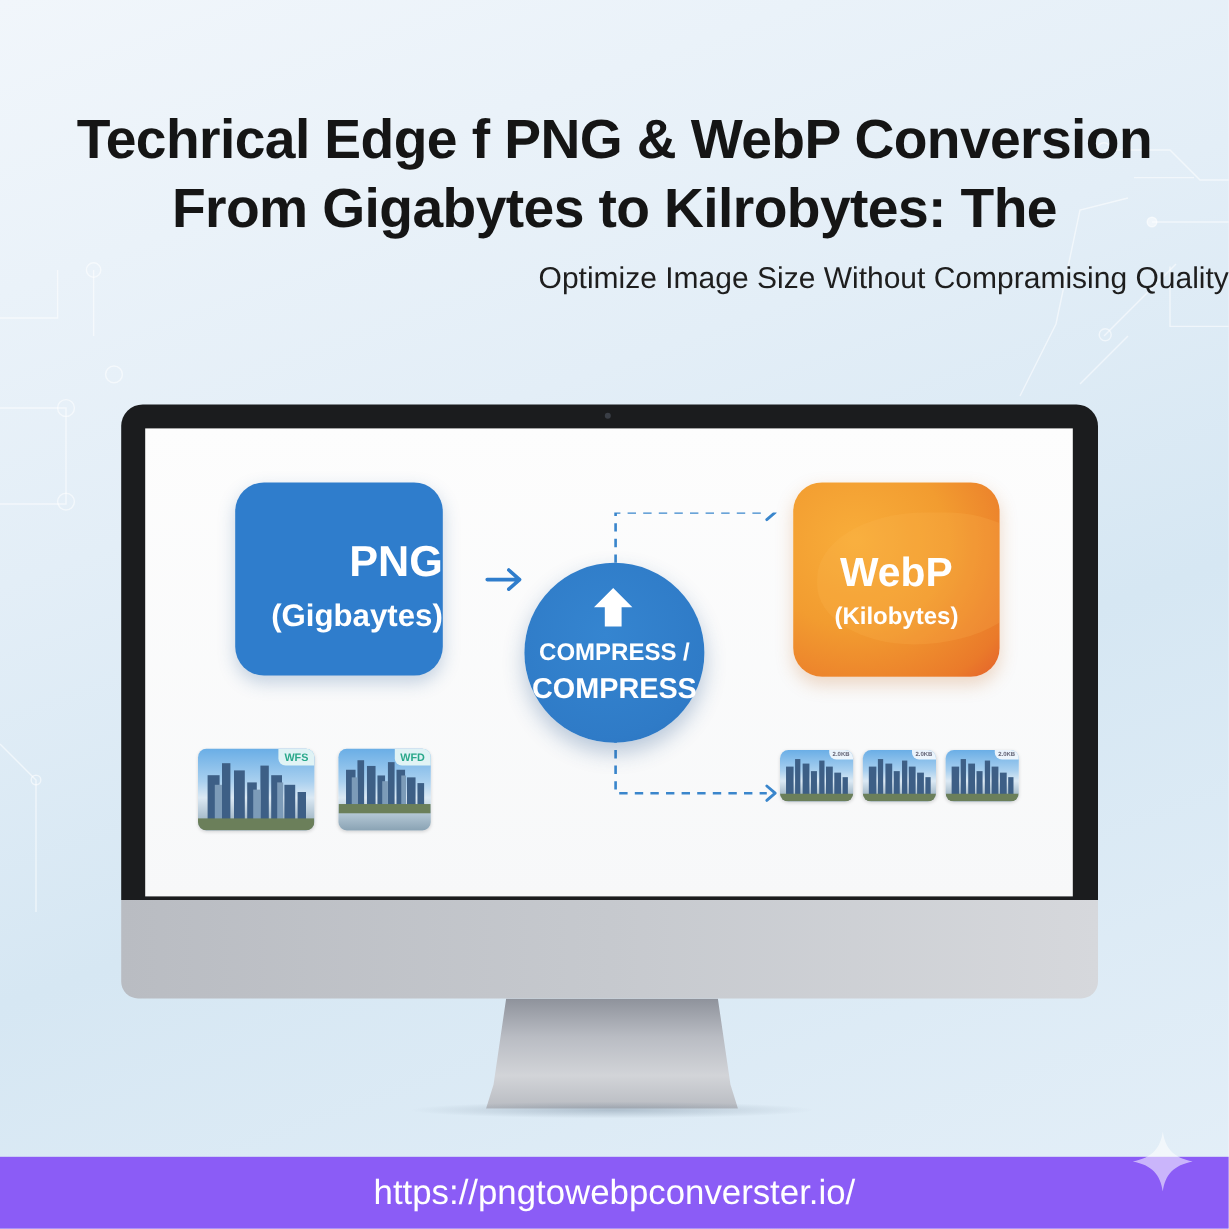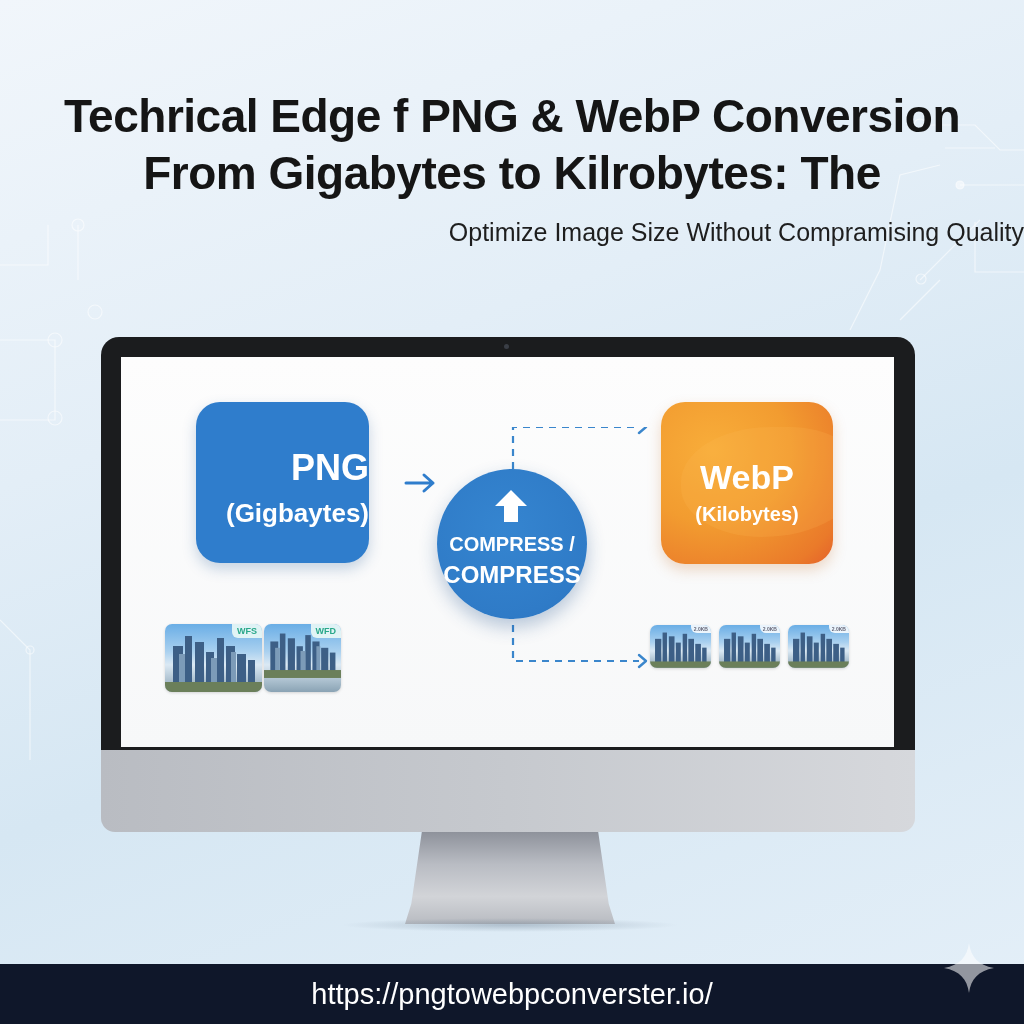--- a/index.html
+++ b/index.html
@@ -78,37 +78,37 @@
     position: absolute; left: 316px; top: 112px; width: 150px; height: 150px;
     border-radius: 50%;
     background: radial-gradient(circle at 45% 40%, #3585d0 0%, #2f7bc7 70%, #2a72bd 100%);
     box-shadow: 0 8px 18px rgba(30,80,140,0.3);
     color: #fff; text-align: center;
   }
   .up-arrow { position: absolute; left: 56px; top: 20px; width: 36px; height: 34px; }
   .convert-circle .line1 { position: absolute; left: 0; right: 0; top: 64px; font-size: 20px; font-weight: 700; }
   .convert-circle .line2 { position: absolute; left: 0; right: 0; top: 92px; font-size: 24px; font-weight: 700; }
   .dashed { position: absolute; left: 380px; top: 70px; width: 160px; height: 270px; }
-  .thumb-row { position: absolute; display: flex; gap: 2px; }
+  .thumb-row { position: absolute; display: flex; gap: 20px; }
   .thumb {
     position: relative; border-radius: 7px; overflow: hidden;
     background: linear-gradient(180deg, #6aaee6 0%, #a9d0ef 40%, #dbe9f4 60%, #8aa3b4 100%);
     box-shadow: 0 1px 3px rgba(0,0,0,0.15);
   }
   .thumb .city { position: absolute; inset: 0; }
   .thumb .badge {
     position: absolute; right: 0; top: 0;
     background: rgba(235,250,246,0.9); color: #2aa88a;
     font-size: 9px; font-weight: 700; padding: 2px 5px;
     border-bottom-left-radius: 6px;
   }
   .thumb-sm .badge { font-size: 5px; padding: 1px 3px; color: #667; background: rgba(255,255,255,0.85); }
   .footer-bar {
     position: absolute; left: 0; top: 964px; width: 1024px; height: 60px;
-    background: #0f172a;
+    background: #8b5cf6;
   }
   .footer-url {
     position: absolute; left: 0; right: 0; top: 12px;
     text-align: center; color: #fff; font-size: 29px; line-height: 36px; font-weight: 400;
   }
   .sparkle { position: absolute; left: 944px; top: 943px; width: 50px; height: 50px; }
 </style>
 </head>
 <body>
 

